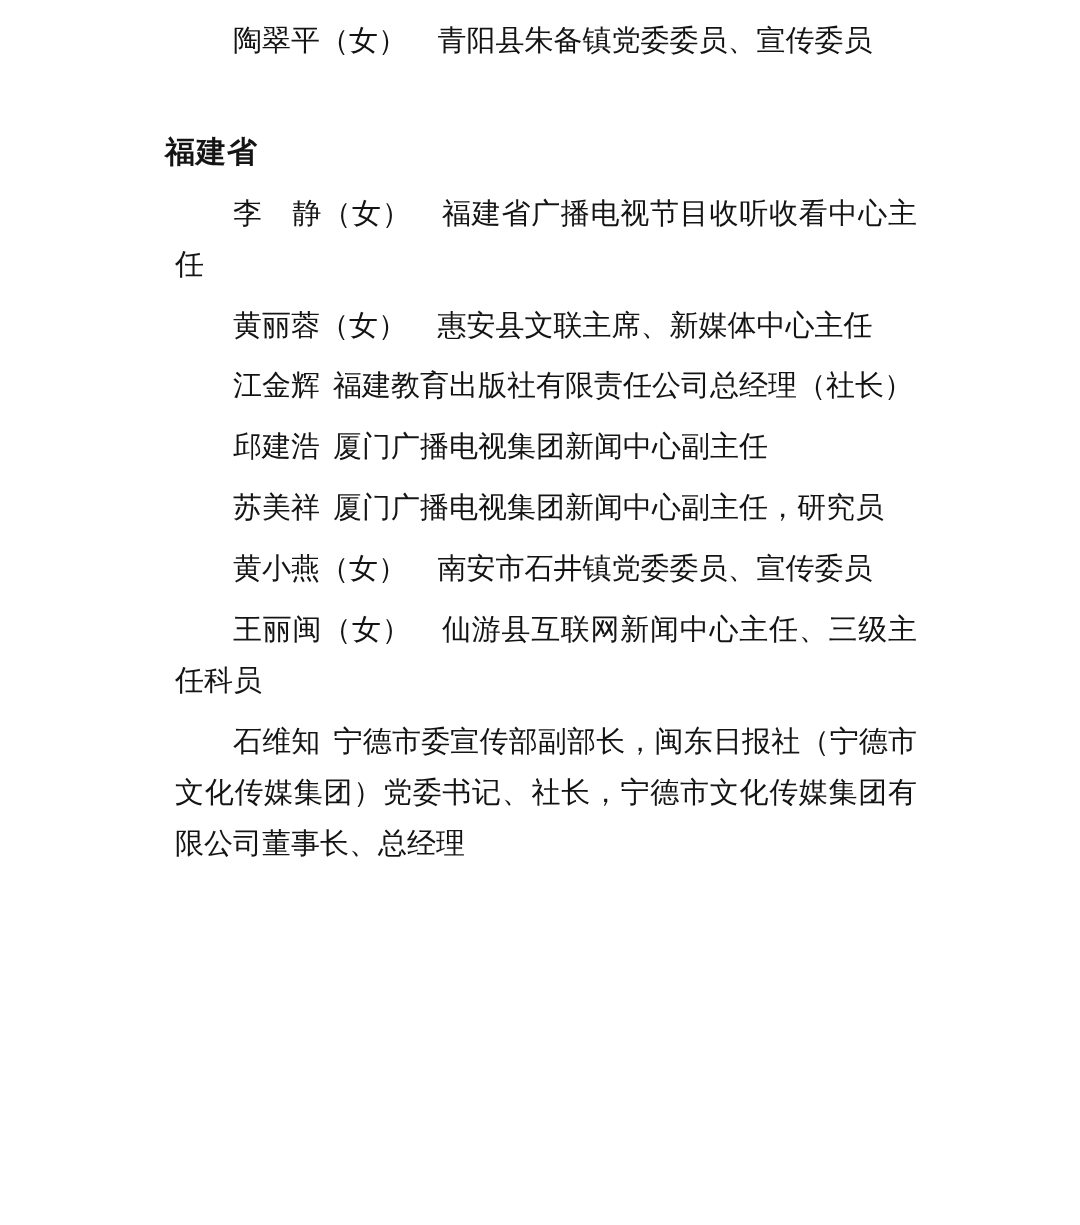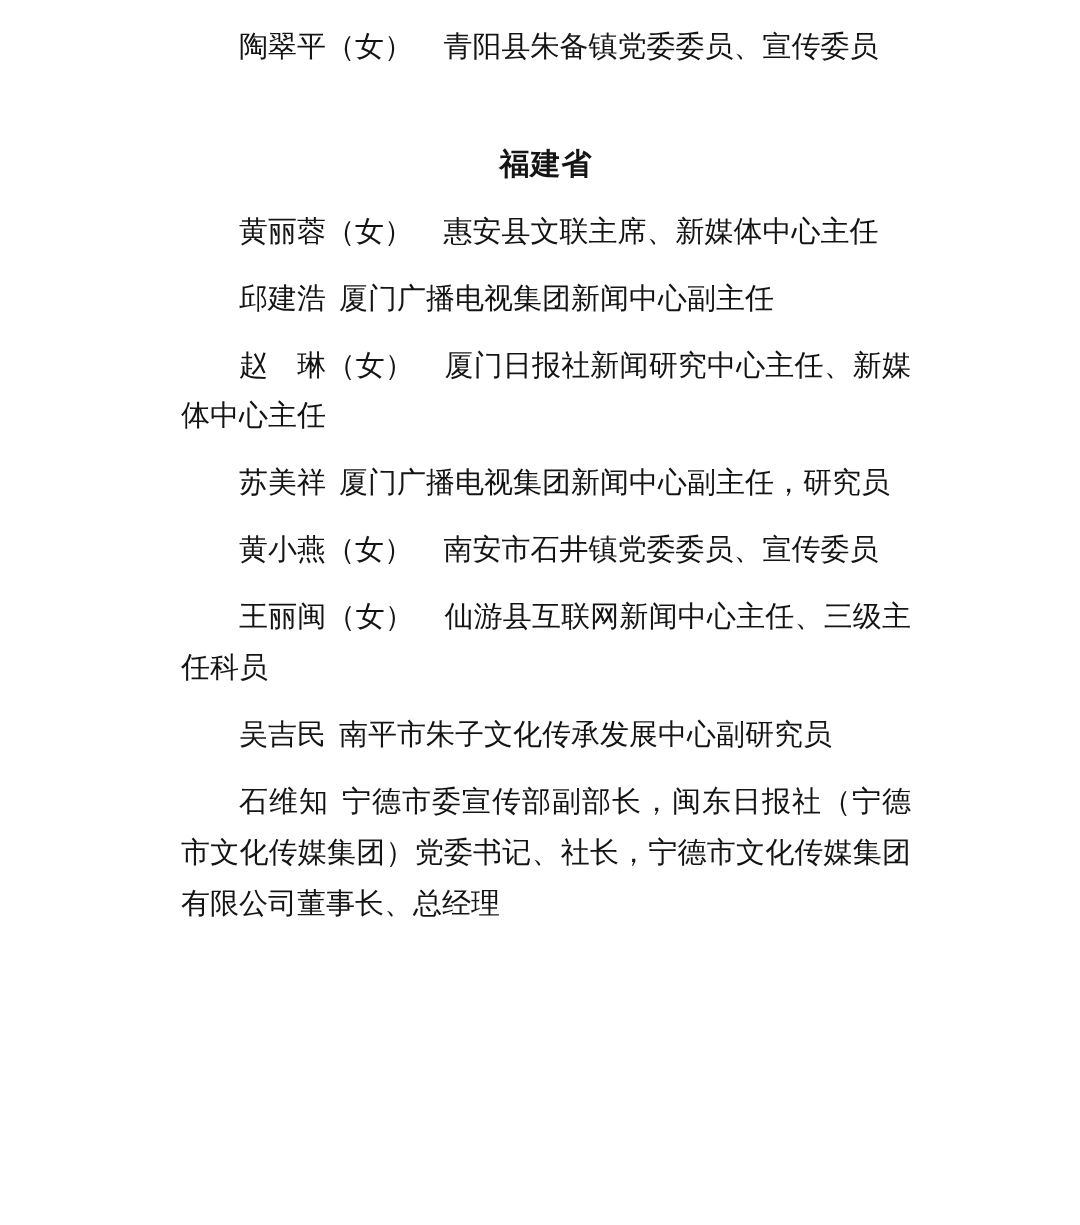--- a/index.html
+++ b/index.html
@@ -15,68 +15,67 @@
     font-family: "Liberation Sans", "DejaVu Sans", sans-serif;
   }
   .doc {
     box-sizing: border-box;
     width: 1080px;
     padding: 5px 153px 0 165px;
     font-size: 29px;
     line-height: 50.9px;
   }
   .entry-list p.entry {
-    margin: 16px;
+    margin: 10px;
     text-indent: 2em;
     text-align: justify;
     text-justify: inter-ideograph;
     word-break: normal;
   }
   .entry-name { font-weight: 400; }
   .entry-note { font-weight: 400; }
   .entry-position.gap-narrow { margin-left: 0.45em; }
   .entry-position.gap-wide   { margin-left: 1.05em; }
   .blank-line { height: 50.9px; }
   .section-heading {
     margin: 0;
     font-size: 30px;
     line-height: 50.9px;
     font-weight: 700;
-    text-align: center;
     letter-spacing: 1px;
   }
 </style>
 </head>
 <body style="background: rgb(255, 255, 255); color: rgb(20, 20, 20);">
 
 <main class="doc">
   <div class="entry-list" id="prev-entries">
   <p class="entry"><span class="entry-name">陶翠平</span><span class="entry-note">（女）</span><span class="entry-position gap-wide">青阳县朱备镇党委委员、宣传委员</span></p>
 </div>
 
   <div class="blank-line"></div>
 
   <h2 class="section-heading">福建省</h2>
 
   <div class="entry-list" id="section-entries">
 
+  <p class="entry"><span class="entry-name">李　静</span><span class="entry-note">（女）</span><span class="entry-position gap-wide">福建省广播电视节目收听收看中心主任</span></p>
 
   <p class="entry"><span class="entry-name">黄丽蓉</span><span class="entry-note">（女）</span><span class="entry-position gap-wide">惠安县文联主席、新媒体中心主任</span></p>
 
 
+  <p class="entry"><span class="entry-name">江金辉</span><span class="entry-note"></span><span class="entry-position gap-narrow">福建教育出版社有限责任公司总经理（社长）</span></p>
 
 
   <p class="entry"><span class="entry-name">邱建浩</span><span class="entry-note"></span><span class="entry-position gap-narrow">厦门广播电视集团新闻中心副主任</span></p>
 
-  <p class="entry"><span class="entry-name">赵　琳</span><span class="entry-note">（女）</span><span class="entry-position gap-wide">厦门日报社新闻研究中心主任、新媒体中心主任</span></p>
 
   <p class="entry"><span class="entry-name">苏美祥</span><span class="entry-note"></span><span class="entry-position gap-narrow">厦门广播电视集团新闻中心副主任，研究员</span></p>
 
   <p class="entry"><span class="entry-name">黄小燕</span><span class="entry-note">（女）</span><span class="entry-position gap-wide">南安市石井镇党委委员、宣传委员</span></p>
 
 
   <p class="entry"><span class="entry-name">王丽闽</span><span class="entry-note">（女）</span><span class="entry-position gap-wide">仙游县互联网新闻中心主任、三级主任科员</span></p>
 
-  <p class="entry"><span class="entry-name">吴吉民</span><span class="entry-note"></span><span class="entry-position gap-narrow">南平市朱子文化传承发展中心副研究员</span></p>
 
   <p class="entry"><span class="entry-name">石维知</span><span class="entry-note"></span><span class="entry-position gap-narrow">宁德市委宣传部副部长，闽东日报社（宁德市文化传媒集团）党委书记、社长，宁德市文化传媒集团有限公司董事长、总经理</span></p>
 </div>
 </main>
 
 </body></html>

